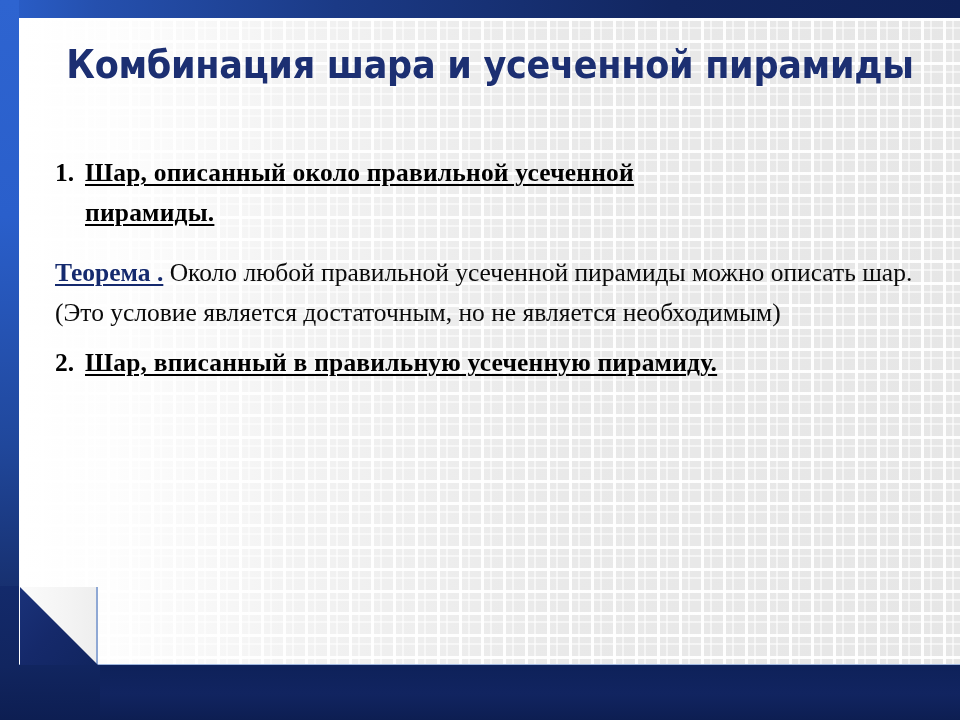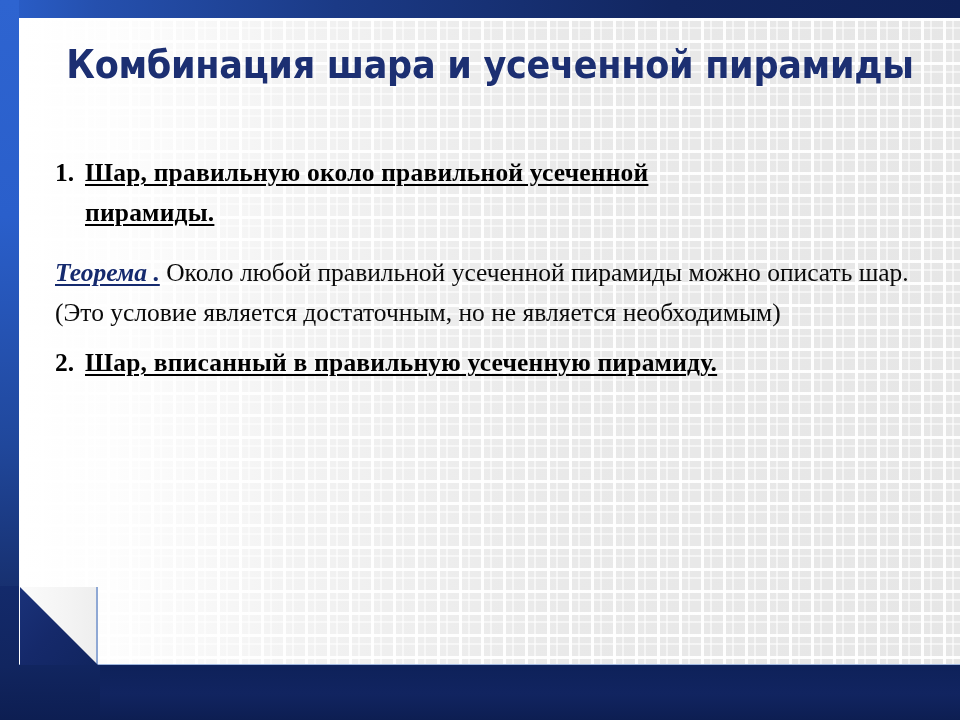--- a/index.html
+++ b/index.html
@@ -158,21 +158,20 @@
     margin: 0 0 2px 0;
     padding-left: 18px;
     text-align: left;
   }
   .theorem-label {
     font-weight: bold;
     color: #152A6E;
     text-decoration: underline;
     text-underline-offset: 3px;
     text-decoration-thickness: 2px;
-    font-style: italic;
   }
   .para-body { color: #0A0A0A; }
 
   .gap-a { height: 14px; }
   .gap-b { height: 8px; }
 </style>
 </head>
 <body>
 
 <div id="slide">
@@ -190,21 +189,21 @@
   </div>
 
   <div class="content">
 
     <div class="title">Комбинация шара и усеченной пирамиды</div>
 
     <div class="body">
 
       <div class="num-item">
         <span class="num-marker">1.</span>
-        <span class="num-text wide">Шар, правильную около правильной усеченной пирамиды.</span>
+        <span class="num-text wide">Шар, описанный около правильной усеченной пирамиды.</span>
       </div>
 
       <div class="gap-a"></div>
 
       <p class="para"><span class="theorem-label">Теорема .</span><span class="para-body"> Около любой правильной усеченной пирамиды можно описать шар. (Это условие является достаточным, но не является необходимым)</span></p>
 
       <div class="gap-b"></div>
 
       <div class="num-item">
         <span class="num-marker">2.</span>

